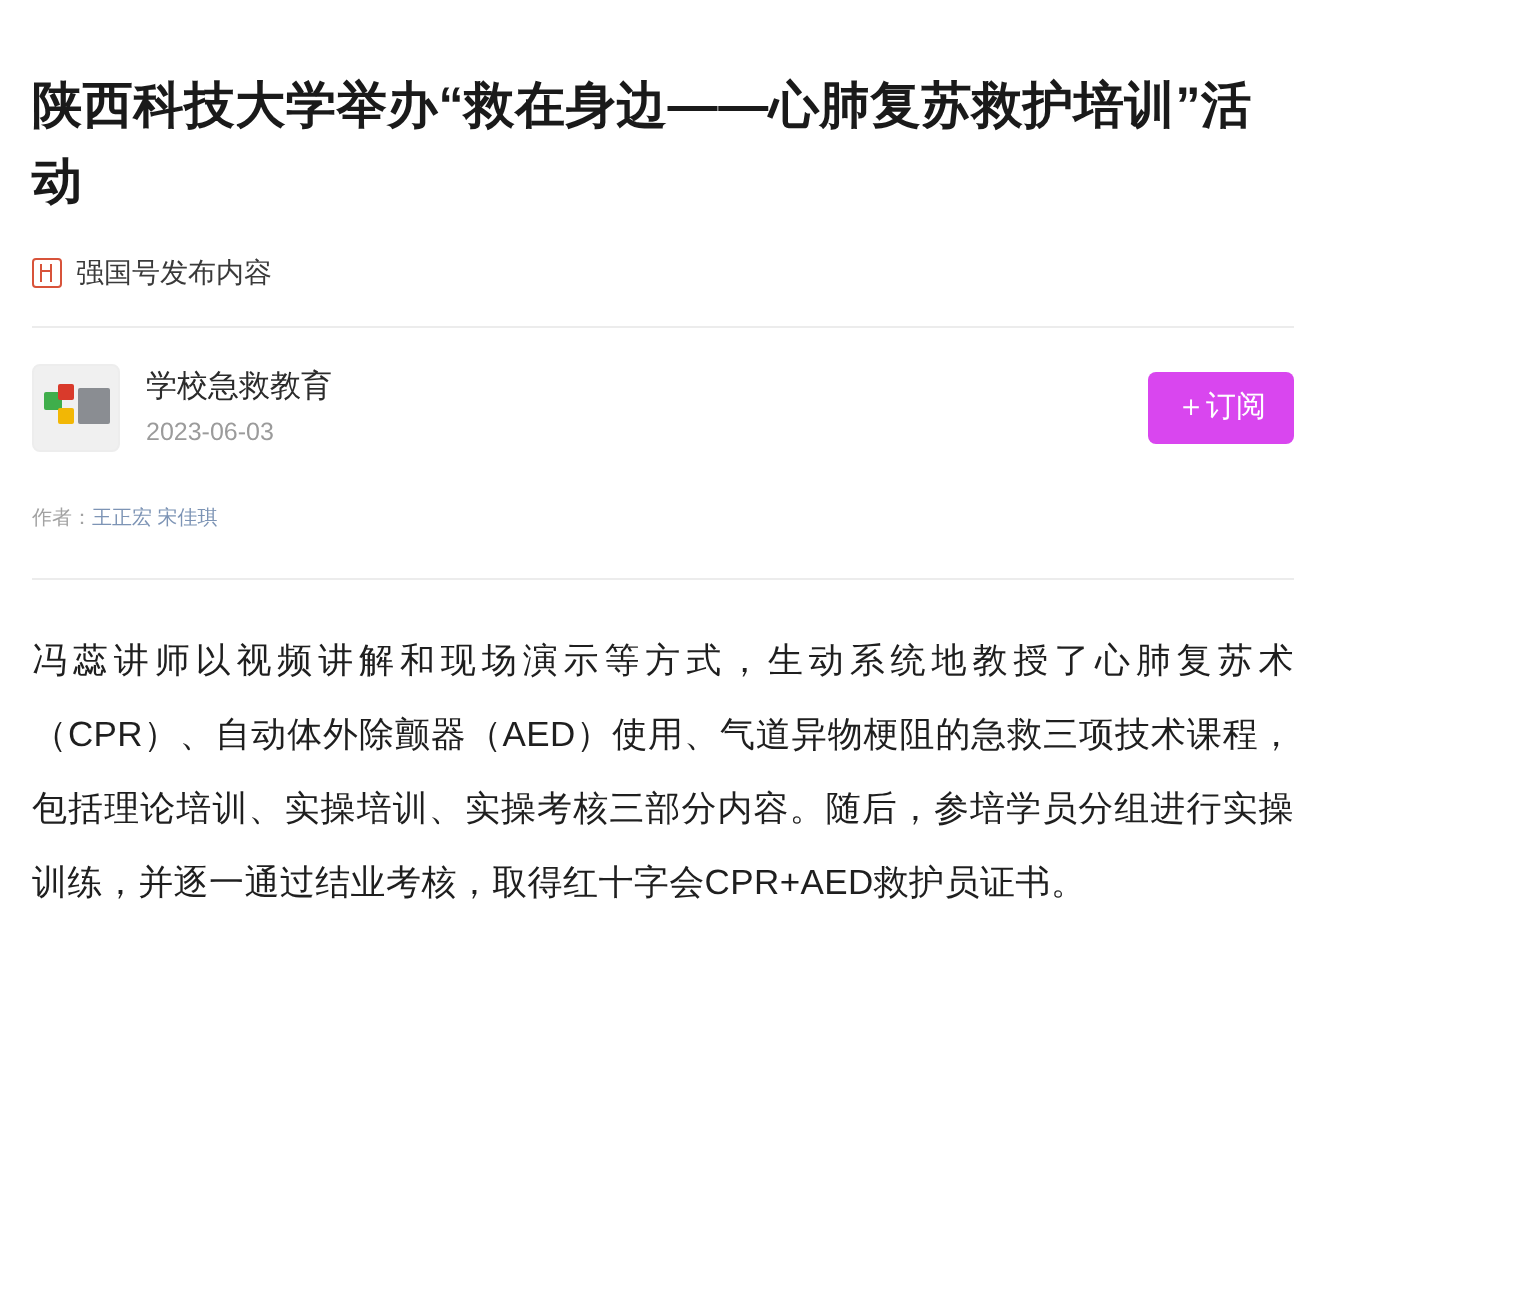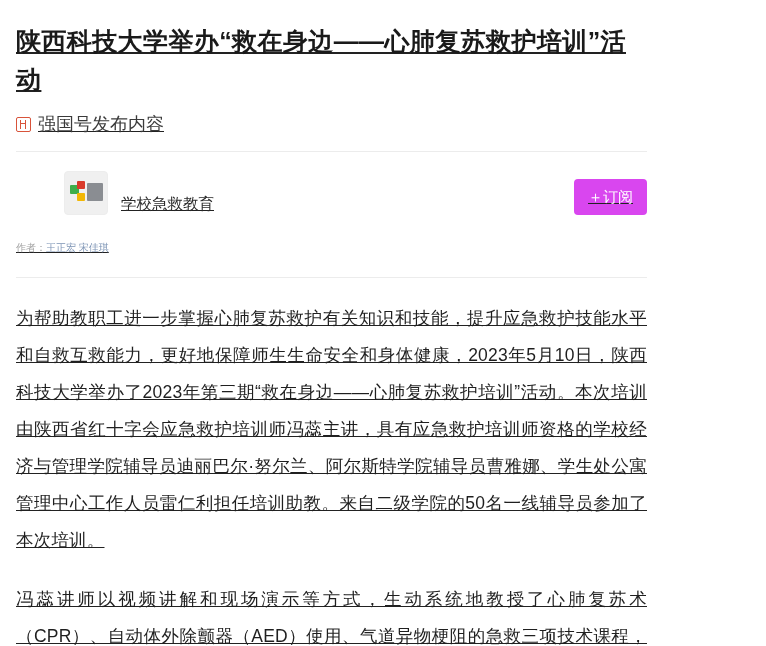--- a/index.html
+++ b/index.html
@@ -13,22 +13,21 @@
     font-family: "Liberation Sans", sans-serif;
     color: #222222;
     overflow: hidden;
   }
   .page {
     width: 663px;
     height: 646px;
     position: relative;
     background: #ffffff;
     box-sizing: border-box;
-    padding: 0 16px;
-    text-decoration: underline;
+    padding: 12px 16px;
   }
   .article-title {
     font-size: 25px;
     line-height: 38px;
     font-weight: bold;
     color: #1a1a1a;
     letter-spacing: 0.4px;
     padding-top: 22px;
     margin: 0;
   }
@@ -63,35 +62,34 @@
   .source-badge::after {
     content: "";
     position: absolute;
     left: 3px;
     top: 5px;
     width: 6px;
     height: 1.5px;
     background: #d8533a;
   }
   .source-text {
-    font-size: 18px;
+    font-size: 14px;
     color: #3a3a3a;
     line-height: 18px;
   }
   .divider {
     height: 1px;
     background: #ececec;
     margin-top: 17px;
   }
   .author-row {
     display: flex;
-    align-items: flex-end;
+    align-items: center;
     margin-top: 17px;
     height: 46px;
-    margin-left: 48px;
   }
   .avatar {
     width: 44px;
     height: 44px;
     border-radius: 4px;
     background: #f0f0f0;
     flex: 0 0 auto;
     position: relative;
     overflow: hidden;
     border: 1px solid #ededed;
@@ -204,28 +202,28 @@
 
   <div class="author-row">
     <div class="avatar">
       <span class="a-green"></span>
       <span class="a-red"></span>
       <span class="a-yellow"></span>
       <span class="a-block"></span>
     </div>
     <div class="author-meta">
       <div class="author-name">学校急救教育</div>
+      <div class="publish-date">2023-06-03</div>
     </div>
     <button class="subscribe-btn">＋订阅</button>
   </div>
 
   <div class="byline">
     <span>作者：</span><span class="names">王正宏 宋佳琪</span>
   </div>
 
   <div class="divider2"></div>
 
   <div class="body-text">
-    <p class="para">为帮助教职工进一步掌握心肺复苏救护有关知识和技能，提升应急救护技能水平和自救互救能力，更好地保障师生生命安全和身体健康，2023年5月10日，陕西科技大学举办了2023年第三期“救在身边——心肺复苏救护培训”活动。本次培训由陕西省红十字会应急救护培训师冯蕊主讲，具有应急救护培训师资格的学校经济与管理学院辅导员迪丽巴尔·努尔兰、阿尔斯特学院辅导员曹雅娜、学生处公寓管理中心工作人员雷仁利担任培训助教。来自二级学院的50名一线辅导员参加了本次培训。</p>
     <p class="para">冯蕊讲师以视频讲解和现场演示等方式，生动系统地教授了心肺复苏术（CPR）、自动体外除颤器（AED）使用、气道异物梗阻的急救三项技术课程，包括理论培训、实操培训、实操考核三部分内容。随后，参培学员分组进行实操训练，并逐一通过结业考核，取得红十字会CPR+AED救护员证书。</p>
   </div>
 
 </div>
 
 </body></html>

